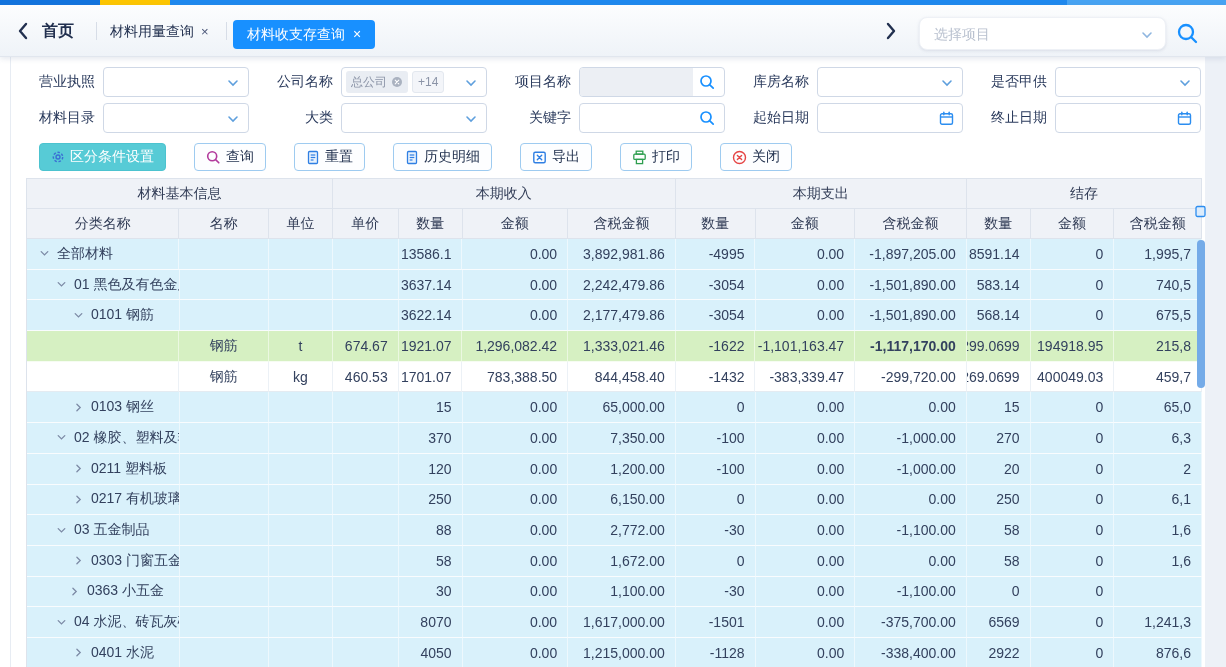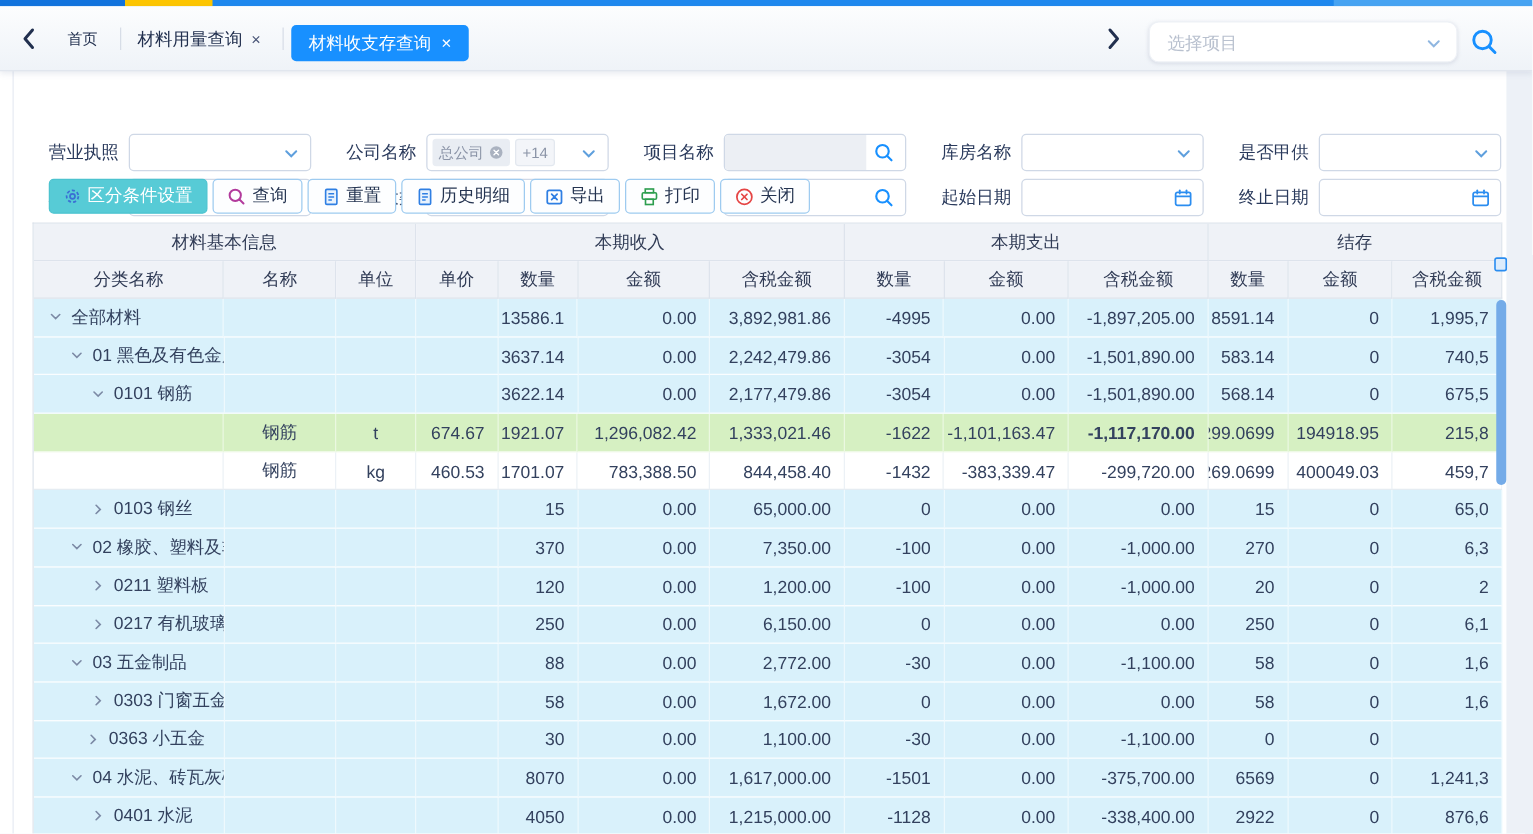--- a/index.html
+++ b/index.html
@@ -12,21 +12,21 @@
   .strip-seg-left   { position:absolute; left:0; top:0; width:100px; height:5px; background:#1273dd; }
   .strip-seg-yellow { position:absolute; left:100px; top:0; width:70px; height:5px; background:#fdc500; }
   .strip-seg-light  { position:absolute; left:1067px; top:0; width:159px; height:5px; background:#47a3f2; }
 
   
   .navbar { position:absolute; left:0; top:5px; width:1226px; height:52px;
     background:linear-gradient(#fcfdfe,#eff3f8); border-bottom:1px solid #e1e6ee;
     box-shadow:0 2px 5px rgba(140,155,180,.22); z-index:5; }
   .nav-back { position:absolute; left:16px; top:16px; width:14px; height:20px; cursor:pointer; }
   .nav-fwd  { position:absolute; left:884px; top:16px; width:14px; height:20px; cursor:pointer; }
-  .nav-home { position:absolute; left:54px; top:16px; font-size:12px; color:#22304f; height:20px; line-height:20px; cursor:pointer; }
+  .nav-home { position:absolute; left:42px; top:16px; font-size:16px; color:#22304f; height:20px; line-height:20px; cursor:pointer;font-weight:bold; }
   .vdiv { position:absolute; top:17px; width:1px; height:18px; background:#d7dde7; }
   .vdiv1 { left:96px; } .vdiv2 { left:226px; }
   .nav-tab { position:absolute; left:110px; top:16px; height:20px; line-height:20px;
     font-size:14px; color:#22304f; cursor:pointer; }
   .nav-tab .x { margin-left:7px; color:#4a5678; font-size:13px; }
   .nav-tab-active { position:absolute; left:233px; top:15px; height:29px; line-height:29px;
     padding:0 14px; background:#1890ff; border-radius:4px; color:#fff; font-size:14px; cursor:pointer; }
   .nav-tab-active .x { margin-left:8px; color:#fff; }
   .proj-select { position:absolute; left:919px; top:12px; width:247px; height:33px; background:#fff;
     border:1px solid #eef1f6; border-radius:8px; box-shadow:0 1px 3px rgba(150,160,185,.25); }
@@ -35,38 +35,38 @@
   .proj-select input::placeholder { color:#b9c1cf; }
   .proj-chev { position:absolute; right:12px; top:11px; }
   .nav-search { position:absolute; left:1176px; top:17px; width:23px; height:23px; cursor:pointer; }
 
   
   .panel { position:absolute; left:10px; top:57px; width:1195px; height:610px; background:#fff;
     border-left:1px solid #e7ecf3; }
   .right-gutter { position:absolute; left:1205px; top:57px; width:21px; height:610px; background:#edf1f7; }
 
   
-  .frow { position:absolute; left:14px; display:flex; align-items:center;margin-top:40px; }
+  .frow { position:absolute; left:14px; display:flex; align-items:center; }
   .frow1 { top:10px; } .frow2 { top:46px; }
   .fgroup { display:flex; align-items:center; margin-right:14px; }
   .flabel { width:70px; text-align:right; margin-right:8px; font-size:14px; color:#2a3a5c; white-space:nowrap; }
   .fbox { position:relative; width:146px; height:30px; border:1px solid #cfd8e6; border-radius:4px;
     background:#fff; display:flex; align-items:center; cursor:pointer; }
   .fbox .chev { position:absolute; right:9px; top:9px; }
   .fbox .mag  { position:absolute; right:8px; top:6px; }
   .fbox .cal  { position:absolute; right:8px; top:7px; }
   .dis-fill { position:absolute; left:0; top:0; bottom:0; right:31px; background:#eceff4; border-radius:3px 0 0 3px; }
   .tagwrap { display:flex; align-items:center; padding-left:4px; position:relative; z-index:1; }
   .tag { display:flex; align-items:center; height:22px; padding:0 5px; background:#e9edf3;
     border-radius:3px; font-size:12px; color:#8b94a7; margin-right:4px; white-space:nowrap; }
   .tag .tclose { margin-left:4px; display:flex; }
   .tag2 { background:#f3f5f9; border:1px solid #e3e8ef; }
 
   
-  .toolbar { position:absolute; left:28px; top:86px; display:flex; gap:4px; }
+  .toolbar { position:absolute; left:28px; top:86px; display:flex; gap:28px; }
   .tbtn { display:flex; align-items:center; gap:5px; height:28px; padding:0 11px;
     border:1px solid #9ecbf0; border-radius:4px; background:#fdfeff; color:#253451;
     font-size:14px; font-family:inherit; cursor:pointer; white-space:nowrap; }
   .tbtn-primary { background:#57cbd6; border-color:#4cc3cf; color:#fff; }
 
   
   .table { position:absolute; left:15px; top:121px; width:1176px; height:489px; overflow:hidden;
     font-size:14px; color:#33415e; border-top:1px solid #dde3ec; border-left:1px solid #dde3ec; }
   .tr { display:flex; }
   .thead .tr { height:30px; }

